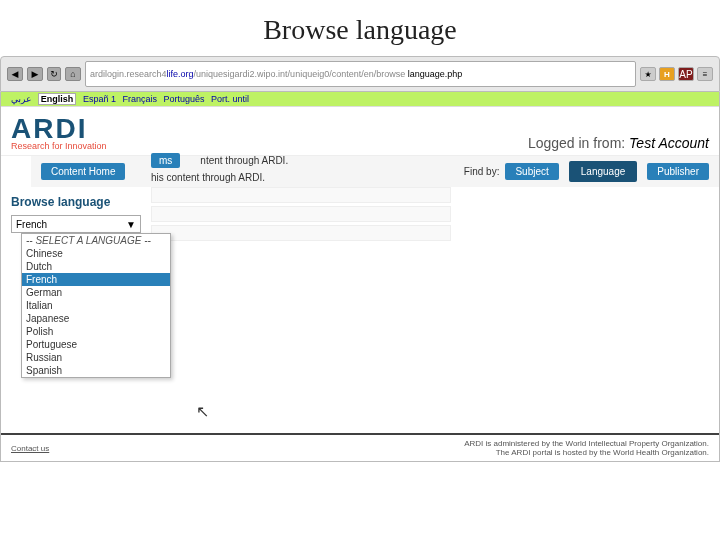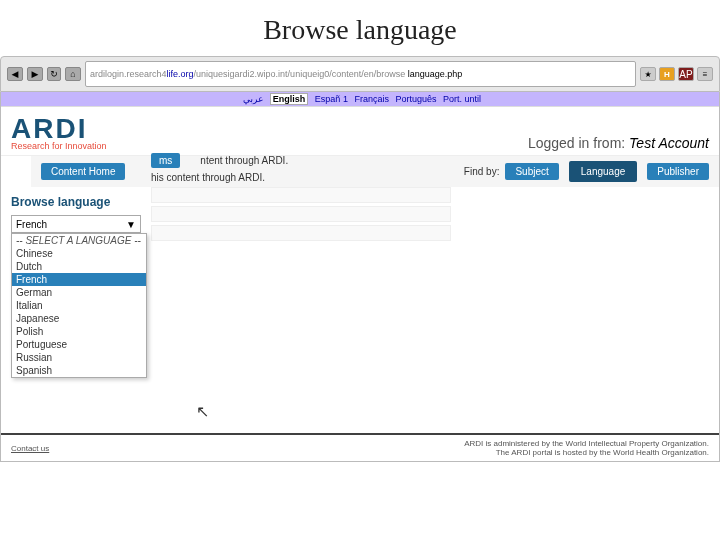--- a/index.html
+++ b/index.html
@@ -60,24 +60,24 @@
     
     .browser-body {
       border: 1px solid #bbb;
       border-top: none;
       background: #fff;
       min-height: 400px;
     }
 
     
     .lang-bar {
-      background: #c4b5fd;
+      background: #bef264;
       border-bottom: 1px solid #ddd;
       padding: 2px 6px;
-      text-align: center;
+      text-align: left;
       font-size: 9px;
       color: #555;
     }
     .lang-bar .lang-link { margin-left: 4px; color: #00a; text-decoration: none; cursor: pointer; }
     .lang-bar .lang-active { font-weight: bold; color: #000; border: 1px solid #aaa; padding: 0 2px; background: #fff; }
 
     
     .site-header {
       padding: 6px 10px 4px 10px;
       display: flex;
@@ -154,22 +154,22 @@
       padding: 1px 4px;
       font-size: 10px;
       display: flex;
       align-items: center;
       justify-content: space-between;
       cursor: pointer;
     }
     .dropdown-menu {
       position: absolute;
       top: 18px;
-      left: 0;
-      width: 136px;
+      left: 10px;
+      width: 150px;
       background: #fff;
       border: 1px solid #aaa;
       z-index: 10;
       box-shadow: 2px 2px 4px rgba(0,0,0,0.2);
     }
     .dropdown-item {
       padding: 1px 4px;
       font-size: 10px;
       cursor: pointer;
       color: #333;

